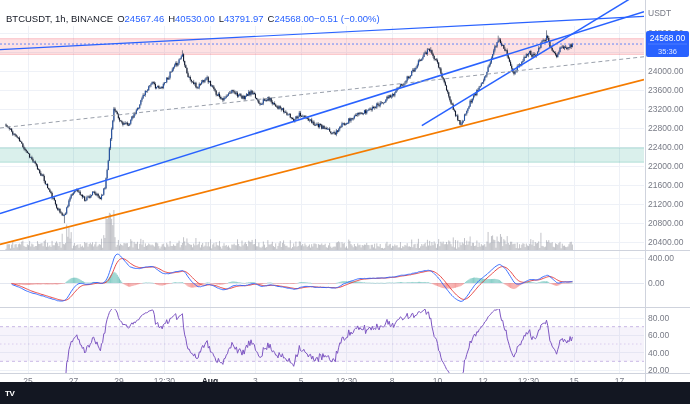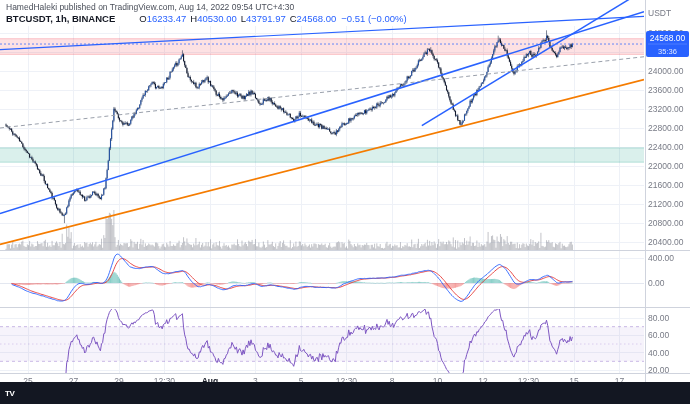--- a/index.html
+++ b/index.html
@@ -2,24 +2,24 @@
 <html><head>
 <meta charset="utf-8">
 <style>
   html,body{margin:0;padding:0;background:#ffffff;}
   .stage{position:relative;width:690px;height:404px;background:#ffffff;overflow:hidden;
          font-family:"Liberation Sans",sans-serif;}
   #chart-svg{position:absolute;top:0;left:0;display:block;}
   #chart-svg text{font-family:"Liberation Sans",sans-serif;}
   .hdr1{position:absolute;top:2px;left:6px;font-size:8.5px;color:#4a4f5a;z-index:3;white-space:nowrap;}
   .hdr2{position:absolute;top:13px;left:6px;font-size:9.5px;color:#131722;z-index:3;white-space:nowrap;}
-  .hdr2 .sym{font-weight:700;margin-right:20px;}
+  .hdr2 .sym{font-weight:400;margin-right:0;}
   .hdr2 .fl{color:#131722;margin-left:4px;}
   .hdr2 .fv{color:#2962ff;}
-  .hdr2 .chg{color:#2962ff;margin-left:5px;}
+  .hdr2 .chg{color:#2962ff;}
   .footer{position:absolute;left:0;bottom:0;width:690px;height:22px;background:#131722;z-index:3;}
   .footer .logo{display:inline-block;margin-left:5px;color:#ffffff;font-size:8px;font-weight:800;
                 line-height:14px;letter-spacing:-0.5px;}
 </style>
 </head>
 <body>
 
 <div class="stage">
 
   <svg id="chart-svg" width="690" height="390" viewBox="0 0 690 390">
@@ -1150,23 +1150,22 @@
         <text x="619.4636" y="384">17</text>
       </g>
       <g>
         <rect x="646" y="31.019999999999996" width="43" height="26" rx="2" fill="#2962ff"></rect>
         <line x1="648" y1="44.019999999999996" x2="687" y2="44.019999999999996" stroke="rgba(255,255,255,0.35)" stroke-width="0.5"></line>
         <text x="667.5" y="41.019999999999996" text-anchor="middle" font-size="8.5" fill="#ffffff">24568.00</text>
         <text x="667.5" y="53.519999999999996" text-anchor="middle" font-size="7.5" fill="rgba(255,255,255,0.85)">35:36</text>
       </g>
     </svg>
 
-  <div class="hdr1">HamedHaleki published on TradingView.com, Aug 14, 2022 09:54 UTC+4:30</div>
 
   <div class="hdr2">
-    <span class="sym">BTCUSDT, 1h, BINANCE</span><span><span class="fl">O</span><span class="fv">16233.47</span></span><span><span class="fl">H</span><span class="fv">40530.00</span></span><span><span class="fl">L</span><span class="fv">43791.97</span></span><span><span class="fl">C</span><span class="fv">24568.00</span></span><span class="chg">−0.51 (−0.00%)</span>
+    <span class="sym">BTCUSDT, 1h, BINANCE</span><span><span class="fl">O</span><span class="fv">24567.46</span></span><span><span class="fl">H</span><span class="fv">40530.00</span></span><span><span class="fl">L</span><span class="fv">43791.97</span></span><span><span class="fl">C</span><span class="fv">24568.00</span></span><span class="chg">−0.51 (−0.00%)</span>
   </div>
 
   <div class="footer">
     <span class="logo">TV</span>
   </div>
 
 </div>
 
 </body></html>

